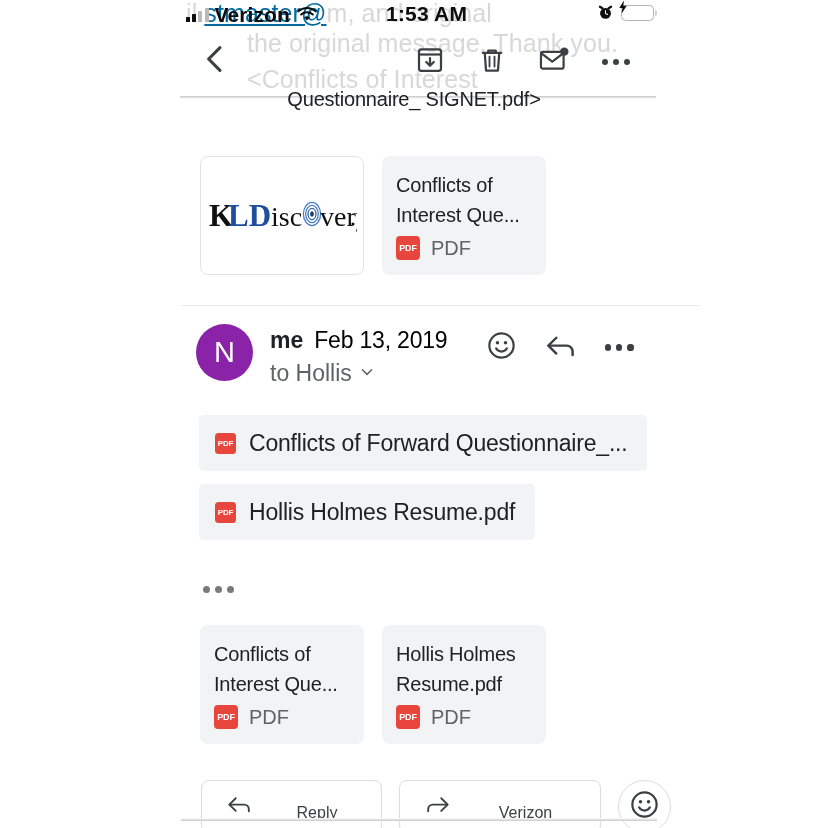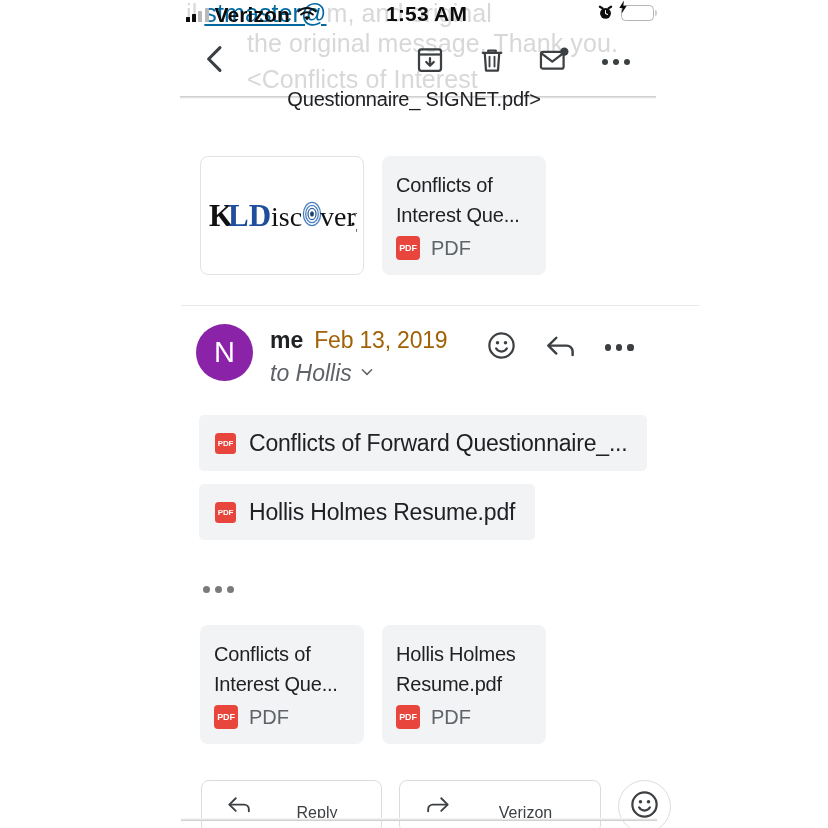--- a/index.html
+++ b/index.html
@@ -190,26 +190,26 @@
   .avatar {
     width: 57px; height: 57px; border-radius: 50%;
     background: #8a23a8;
     display: flex; align-items: center; justify-content: center;
     color: #ffffff; font-size: 29px; font-weight: 400;
     flex-shrink: 0;
   }
   .sender-meta { margin-left: 17px; padding-top: 3px; }
   .sender-line1 { display: flex; align-items: flex-end; gap: 11px; }
   .sender-name { font-size: 23px; font-weight: bold; color: #202124; }
-  .sender-date { font-size: 23px; color: #a16207; letter-spacing: -.2px; }
+  .sender-date { font-size: 23px; color: #000000; letter-spacing: -.2px; }
   .sender-line2 {
     display: flex; align-items: center; gap: 7px;
     margin-top: 6px;
   }
-  .sender-to { font-size: 23px; color: #5f6368; font-style: italic; }
+  .sender-to { font-size: 23px; color: #5f6368; }
   .sender-actions {
     position: absolute; left: 486px; top: 24px;
     display: flex; align-items: center; gap: 27px;
   }
 
   
   .chips { padding: 28px 0 0 199px; }
   .chip {
     background: #f1f3f4;
     border-radius: 5px;

